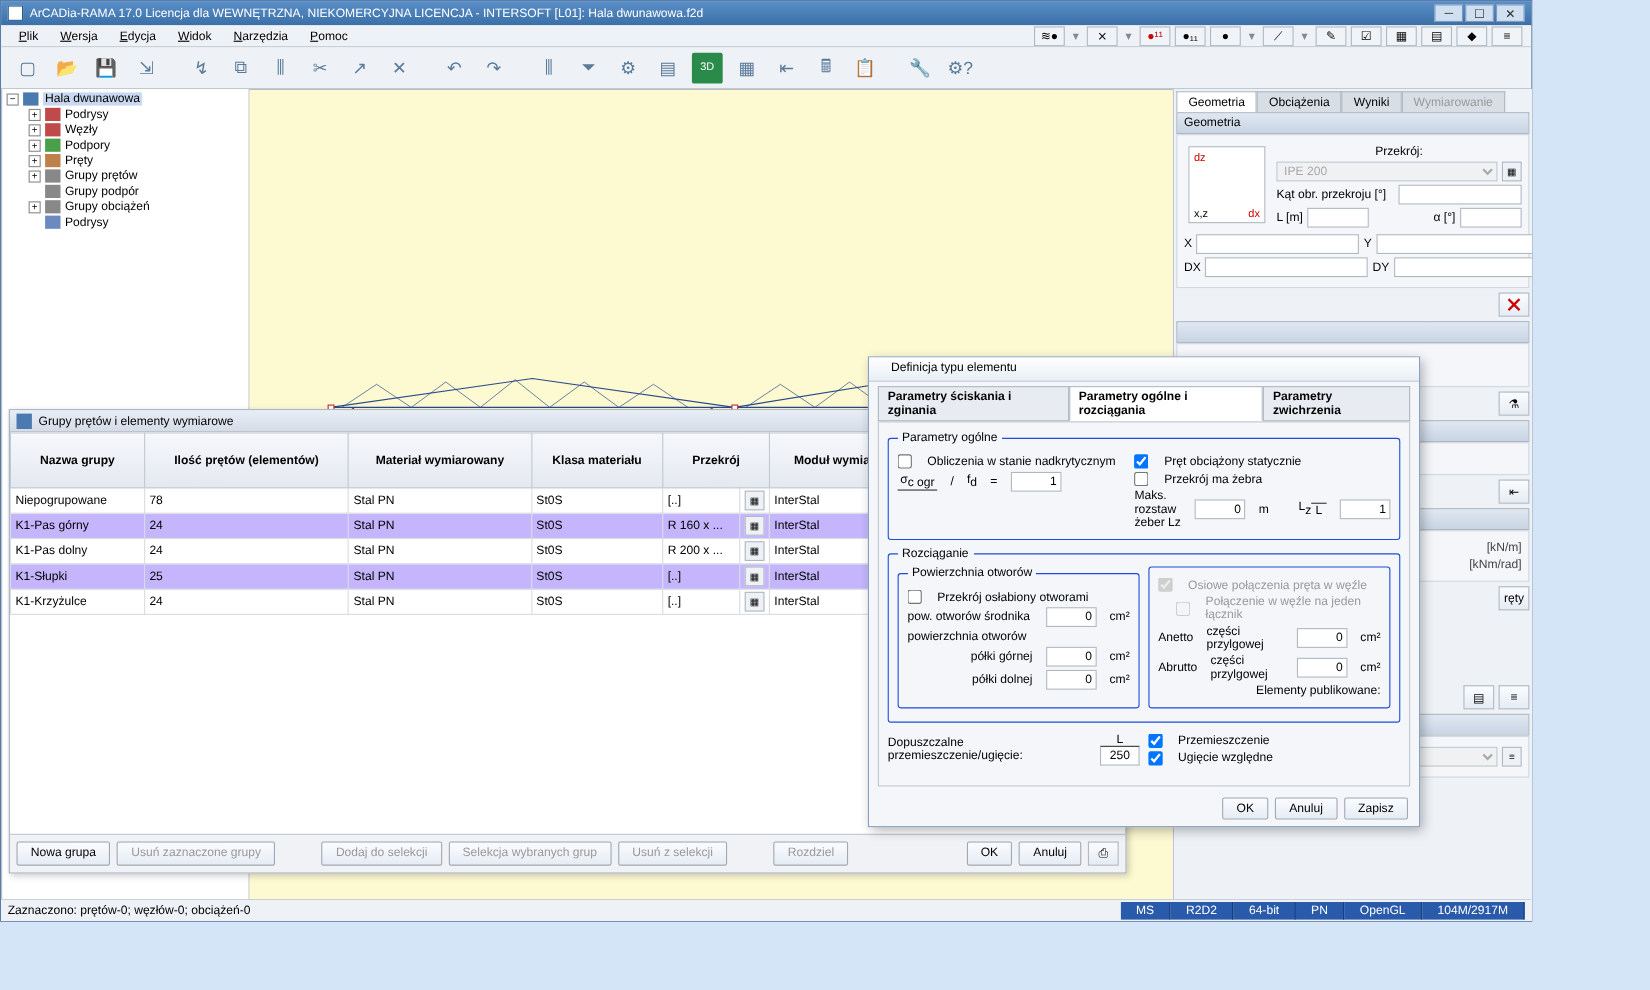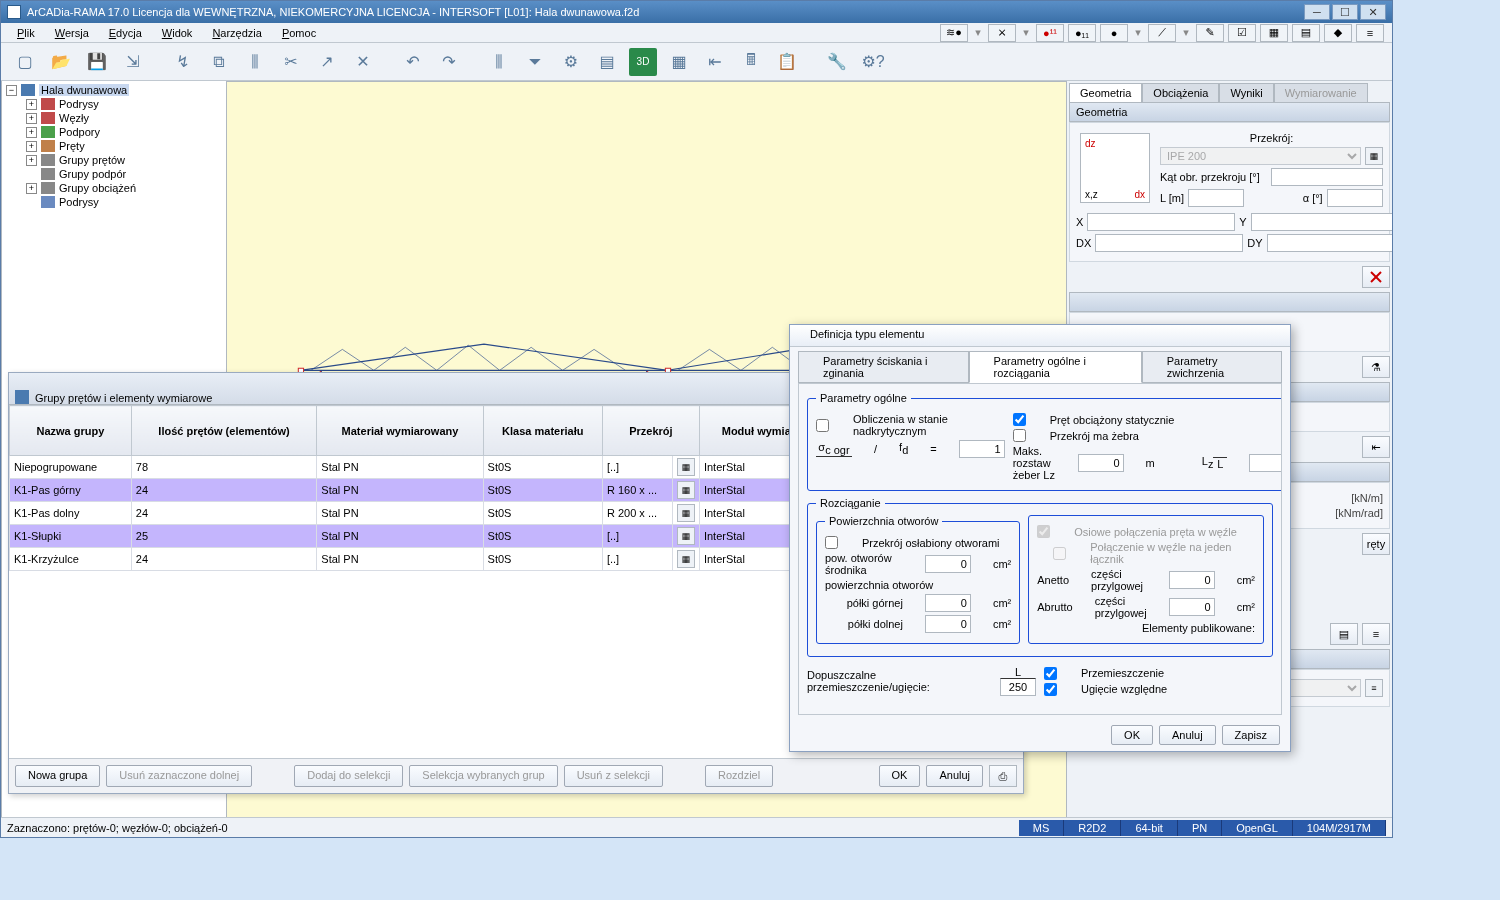--- a/index.html
+++ b/index.html
@@ -42,42 +42,42 @@
 .geom-row input, .geom-row select { border: 1px solid #b0b8c0; height: 18px; padding: 0 2px; flex: 1; }
 .geom-sketch { width: 70px; height: 70px; border: 1px solid #b0b8c0; background: #fff; position: relative; margin: 4px; }
 .geom-sketch .dz { position: absolute; top: 4px; left: 4px; color: #c00; font-size: 10px; }
 .geom-sketch .dx { position: absolute; bottom: 2px; right: 4px; color: #c00; font-size: 10px; }
 .geom-sketch .xz { position: absolute; bottom: 2px; left: 4px; color: #000; font-size: 10px; }
 .icon-btn { width: 28px; height: 22px; border: 1px solid #b0b8c0; background: linear-gradient(#fafcff,#e6ecf4); display: flex; align-items: center; justify-content: center; cursor: pointer; }
 .icon-btn.red svg * { stroke: #c00; }
 .btn-row { text-align: right; margin: 4px 0; display:flex; justify-content:flex-end; gap:4px;}
 
 .groups-panel { position: absolute; left: 8px; top: 372px; width: 1016px; height: 422px; background: #f8f8f8; border: 1px solid #9aaac0; box-shadow: 2px 2px 6px rgba(0,0,0,.2); display: flex; flex-direction: column; }
-.groups-hdr { height: 32px; background: linear-gradient(#e8eef6,#d4dce8); display: flex; align-items: flex-end; padding: 0 6px; border-bottom: 1px solid #b0b8c0; }
+.groups-hdr { height: 20px; background: linear-gradient(#e8eef6,#d4dce8); display: flex; align-items: center; padding: 0 6px; border-bottom: 1px solid #b0b8c0; }
 .groups-hdr .icon { width: 14px; height: 14px; background: #4a7ab0; margin-right: 6px; }
 .gtable { flex: 1; overflow: auto; background: #fff; }
 table.datatable { border-collapse: collapse; width: 100%; }
 table.datatable th { background: linear-gradient(#f6f8fb,#e4e8f0); border: 1px solid #c0c8d0; padding: 3px 4px; font-weight: bold; text-align: center; }
 table.datatable td { border: 1px solid #d8dce4; padding: 2px 4px; background: #fff; }
 table.datatable tr.alt td { background: #c4b5fd; }
 table.datatable td.sel { position: relative; }
 .dd-arrow { position: absolute; right: 2px; top: 2px; width: 14px; height: 14px; border: 1px solid #888; background: #eee; display: flex; align-items: center; justify-content: center; font-size: 8px; }
 .btns-bar { padding: 6px; display: flex; gap: 6px; background: #f0f2f6; border-top: 1px solid #c0c8d0; }
 .btn { padding: 3px 12px; border: 1px solid #a0a8b4; background: linear-gradient(#fafcff,#e6ecf4); cursor: pointer; border-radius: 2px; }
 .btn.dis { color: #999; }
 
 .dialog { position: absolute; left: 789px; top: 324px; width: 502px; height: 428px; background: #f4f6fa; border: 1px solid #8aa0c0; box-shadow: 3px 3px 10px rgba(0,0,0,.3); display: flex; flex-direction: column; }
 .dialog .dtitle { height: 22px; background: linear-gradient(#fff,#e8eef6); padding: 3px 20px; border-bottom: 1px solid #c0c8d0; }
 .dialog .dtabs { display: flex; padding: 4px 8px 0 8px; gap: 0; }
-.dialog .dtabs .dtab { padding: 3px 24px; border: 1px solid #b0b8c0; background: #e8ecf2; font-size: 11px; cursor: pointer; }
+.dialog .dtabs .dtab { padding: 3px 8px; border: 1px solid #b0b8c0; background: #e8ecf2; font-size: 11px; cursor: pointer; font-weight: bold; }
 .dialog .dtabs .dtab.active { background: #fff; border-bottom-color: #fff; }
 .dialog .dbody { flex: 1; margin: 0 8px 4px 8px; border: 1px solid #c0c8d0; background: #f4f6fa; padding: 8px; overflow: auto; }
 fieldset { border: 1px solid #1d4ed8; padding: 6px 8px; margin-bottom: 6px; border-radius: 3px; }
 fieldset legend { padding: 0 4px; font-size: 11px; }
-.frow { display: flex; align-items: center; gap: 22px; margin: 3px 0; font-size: 11px; }
+.frow { display: flex; align-items: center; gap: 12px; margin: 3px 0; font-size: 11px; }
 .frow input[type=text] { width: 46px; border: 1px solid #b0b8c0; height: 18px; text-align: right; padding: 0 3px; }
 .frow input[type=checkbox] { margin-right: 2px; }
 .two-col { display: flex; gap: 8px; }
 .two-col > * { flex: 1; }
 .dialog .dbtns { padding: 6px 10px; display: flex; justify-content: flex-end; gap: 6px; }
 .statusbar { height: 20px; background: #eef2f7; border-top: 1px solid #c0c8d0; display: flex; align-items: center; padding: 0 6px; position: absolute; bottom: 0; left: 0; right: 0; }
 .statusbar .right { margin-left: auto; display: flex; gap: 0; }
 .statusbar .chip { padding: 2px 14px; background: #2a5aaa; color: #fff; border-right: 1px solid #1a3a7a; }
 .small-icon-btn { width: 18px; height: 18px; border: 1px solid #b0b8c0; background: #eef2f7; display: inline-flex; align-items: center; justify-content: center; cursor: pointer; font-size: 9px; }
 .unit-lbl { font-size: 11px; color: #444; }
@@ -496,21 +496,21 @@
             <td>InterStal</td>
             <td class="sel" style="width:90px">Krzyżulce</td>
             <td style="width:18px"><span class="small-icon-btn">▦</span></td>
             <td style="width:60px">━━━</td>
           </tr>
         </tbody>
     </table>
   </div>
   <div class="btns-bar">
     <span class="btn">Nowa grupa</span>
-    <span class="btn dis">Usuń zaznaczone dolnej</span>
+    <span class="btn dis">Usuń zaznaczone grupy</span>
     <span style="width:30px"></span>
     <span class="btn dis">Dodaj do selekcji</span>
     <span class="btn dis">Selekcja wybranych grup</span>
     <span class="btn dis">Usuń z selekcji</span>
     <span style="width:30px"></span>
     <span class="btn dis">Rozdziel</span>
     <span style="flex:1"></span>
     <span class="btn">OK</span>
     <span class="btn">Anuluj</span>
     <span class="icon-btn">⎙</span>

